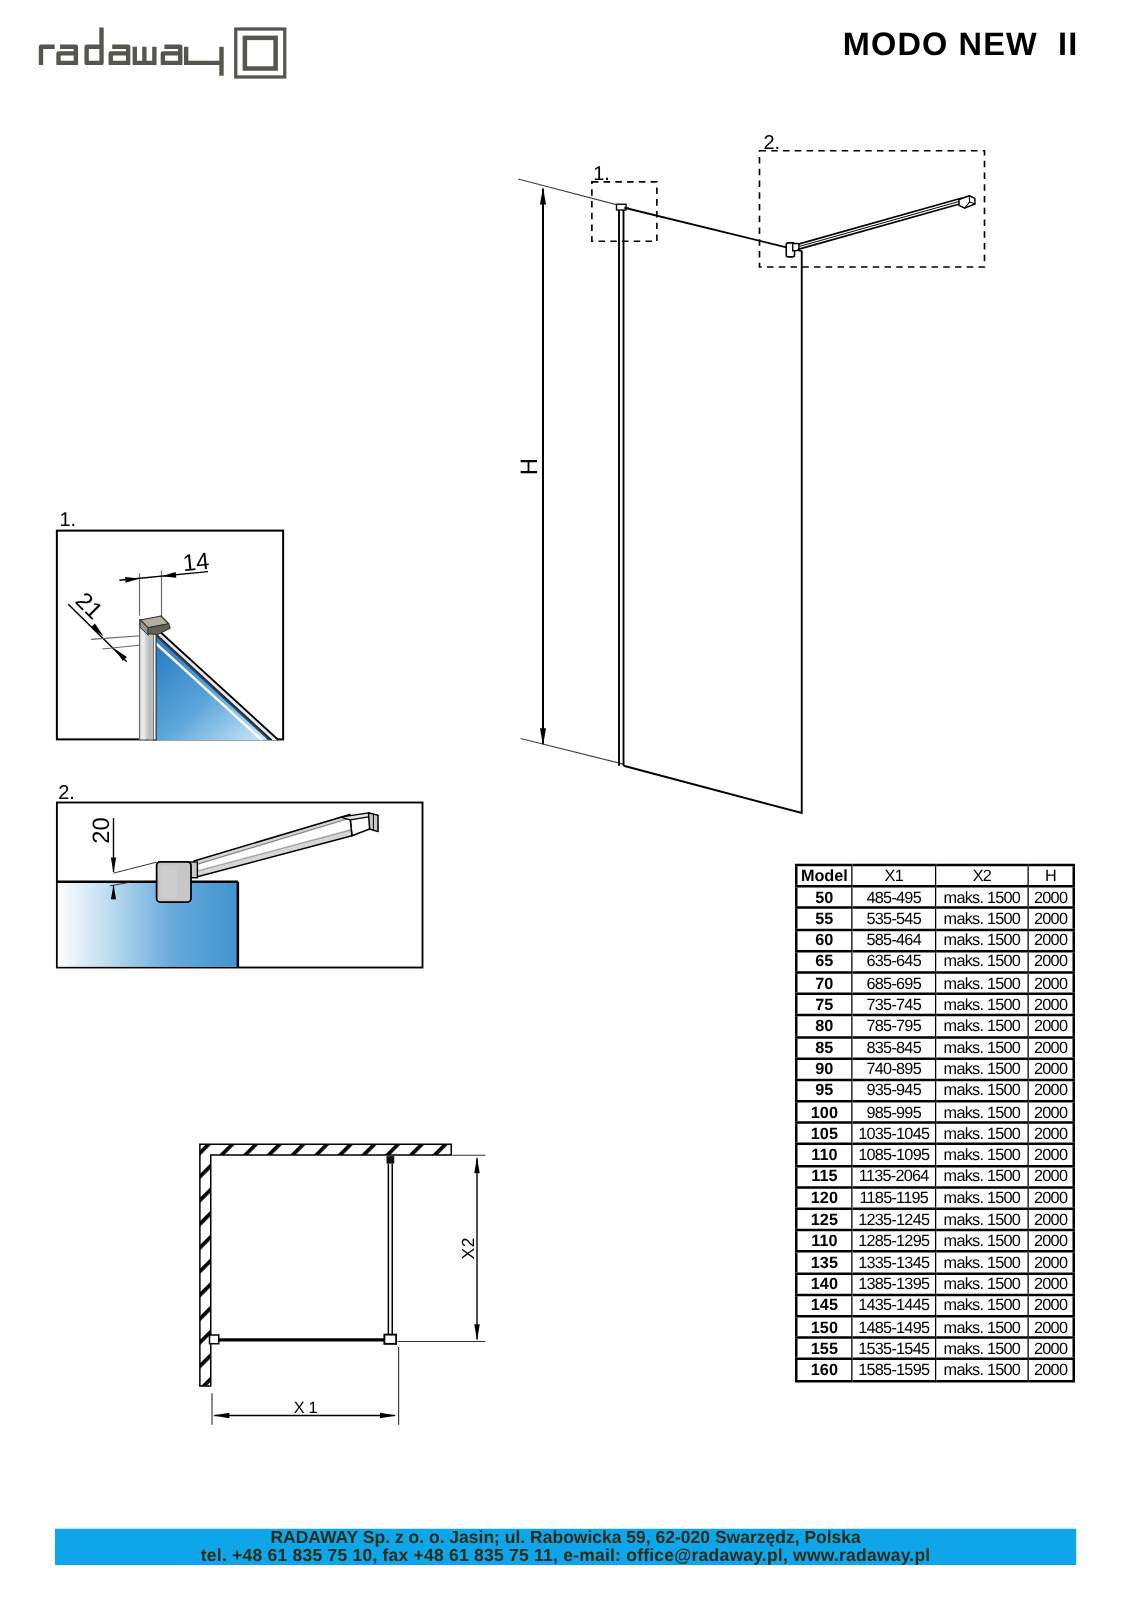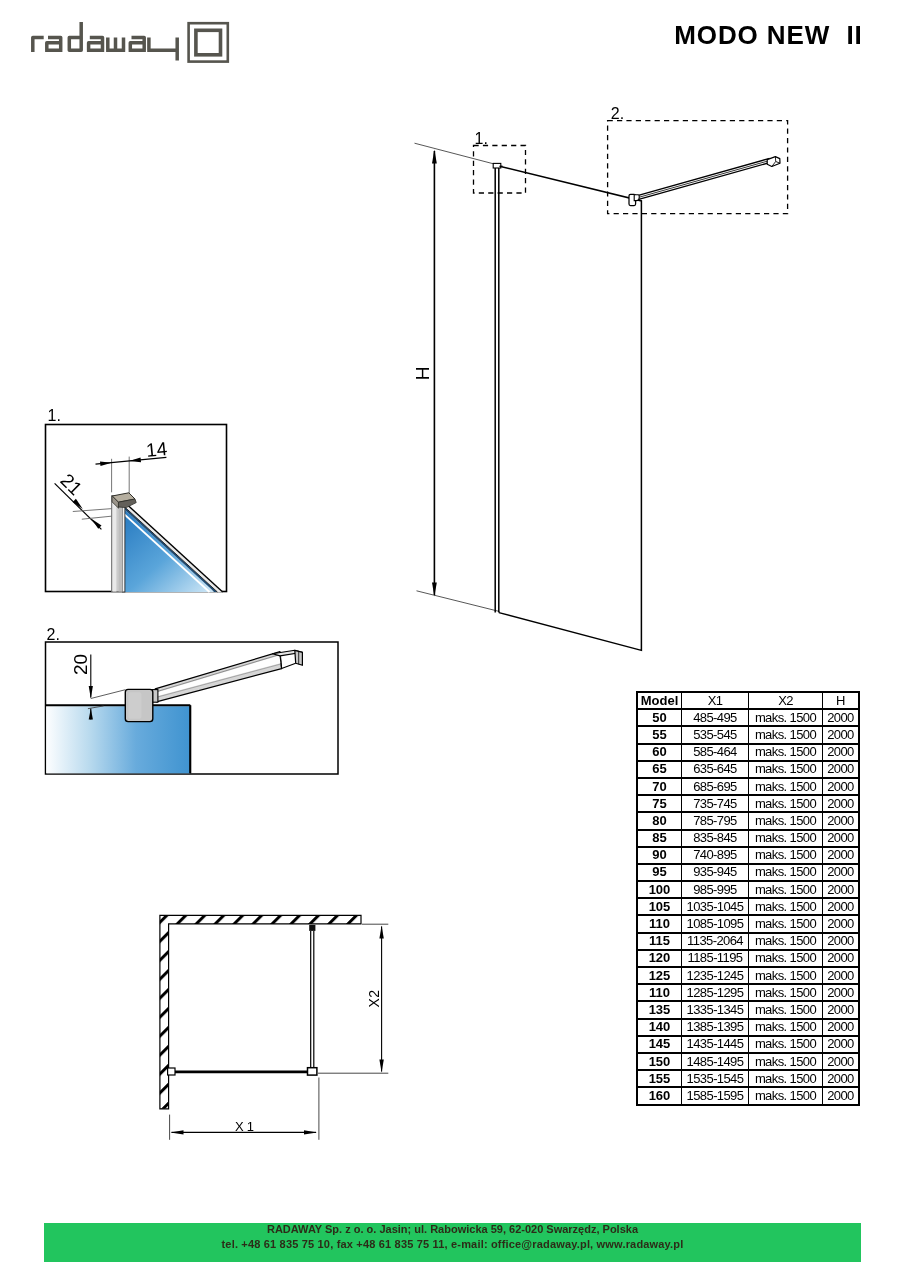--- a/index.html
+++ b/index.html
@@ -6,21 +6,21 @@
 #page{position:relative;width:905px;height:1280px;background:#fff;overflow:hidden;font-family:"Liberation Sans",sans-serif;}
 #title{position:absolute;top:21.8px;right:42.3px;font-size:26px;line-height:26px;font-weight:bold;color:#000;letter-spacing:0.9px;white-space:pre;}
 #tbl{position:absolute;left:636px;top:691px;border-collapse:collapse;border:2px solid #000;}
 #tbl td{border:1px solid #000;border-top:2px solid #000;border-bottom:2px solid #000;font-size:13px;text-align:center;padding:0;height:15.2px;line-height:14px;white-space:nowrap;color:#000;letter-spacing:-0.6px;}
 #tbl td.m{width:43px;font-weight:bold;letter-spacing:0;}
 #tbl td.h{font-style:normal;font-weight:bold;}
 #tbl td.h2{font-weight:normal;}
 #tbl tr td:nth-child(2){width:66px;}
 #tbl tr td:nth-child(3){width:73px;}
 #tbl tr td:nth-child(4){width:35px;}
-#footer{position:absolute;left:44px;top:1223px;width:817px;height:39px;background:#22c55e;color:#2c2c18;text-align:center;font-weight:bold;font-size:11px;}
+#footer{position:absolute;left:44px;top:1223px;width:817px;height:29px;background:#0ea5e9;color:#2c2c18;text-align:center;font-weight:bold;font-size:14px;}
 #footer div{line-height:15px;}
 #footer div:first-child{margin-top:-1.5px;}
 </style>
 </head>
 <body>
 <div id="page">
 <svg width="905" height="1280" viewBox="0 0 905 1280" style="position:absolute;left:0;top:0">
 <defs>
 <pattern id="hat" width="13.4" height="13.4" patternUnits="userSpaceOnUse" patternTransform="rotate(-45)">
   <rect width="13.4" height="13.4" fill="#fff"></rect>

